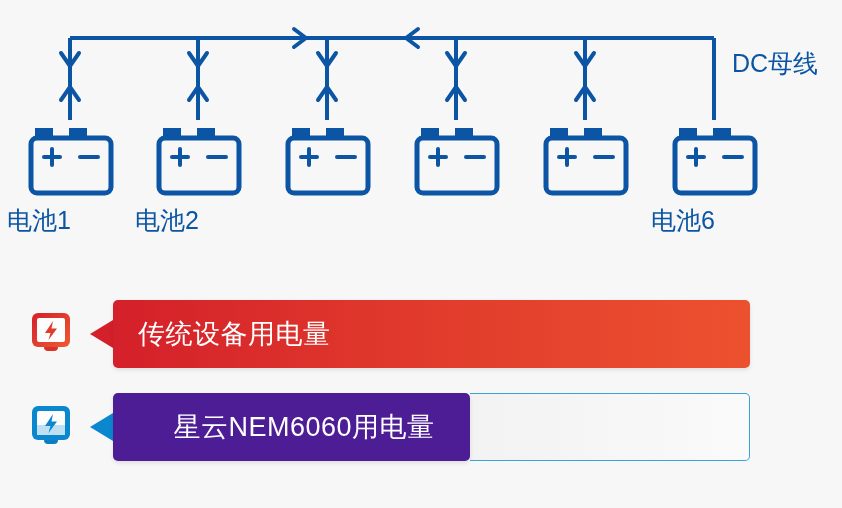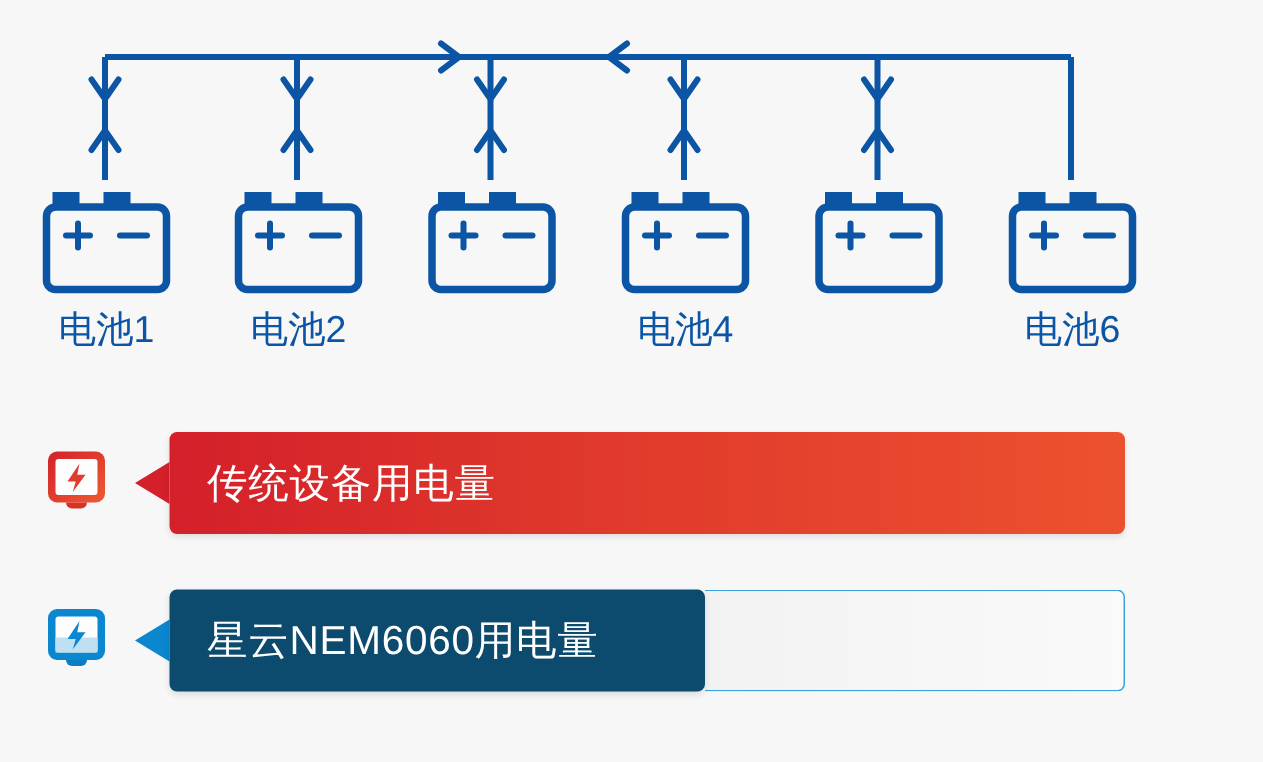--- a/index.html
+++ b/index.html
@@ -14,21 +14,20 @@
   
   #diagram{position:absolute;left:0;top:0;width:842px;height:260px;}
 
   
   .bat-label{
     position:absolute;
     color:#0b55a4;
     font-size:25px;
     line-height:1;
     white-space:nowrap;
-    text-align:center;
     width:128px;
   }
   .dc-label{
     position:absolute;
     left:732px;top:51px;
     color:#0b55a4;
     font-size:25px;
     line-height:1;
     white-space:nowrap;
   }
@@ -68,22 +67,23 @@
     border:1px solid #3aa3de;
     border-left:none;
     border-radius:0 5px 5px 0;
     background:linear-gradient(to right,#f2f2f2,#fafafa);
   }
   .red-body{
     background:linear-gradient(to right,#d4202a 0%,#e0392c 45%,#ec512f 100%);
     box-shadow:0 2px 4px rgba(0,0,0,0.10);
   }
   .blue-body{
-    background:#0c4a6e;
+    background:#4c1d95;
     box-shadow:0 2px 4px rgba(0,0,0,0.10);
+    justify-content:center;
   }
   .notch-red{border-right:23px solid #d4202a;}
   .notch-blue{border-right:23px solid #0b87d0;}
 </style>
 </head>
 <body>
 
 <div id="stage">
 
   <svg id="diagram" viewBox="0 0 842 260">
@@ -179,25 +179,25 @@
       <g stroke="#0b55a4" stroke-width="4" stroke-linecap="round">
         <line x1="688" y1="157" x2="704" y2="157"></line>
           <line x1="696" y1="149" x2="696" y2="165"></line>
         <line x1="724" y1="157" x2="742" y2="157"></line>
       </g>
     </g>
   </svg>
 
   <div class="bat-label" style="left:7px;top:208px;">电池1</div>
   <div class="bat-label" style="left:135px;top:208px;">电池2</div>
-  <div class="bat-label" style="left:393px;top:208px;">电池4</div>
   <div class="bat-label" style="left:651px;top:208px;">电池6</div>
 
-
-  <div class="bar-row" style="top:288px;">
+  <div class="dc-label">DC母线</div>
+
+  <div class="bar-row" style="top:300px;">
     <svg class="bar-icon" style="top:11px;" viewBox="0 0 46 46">
       <defs>
         <linearGradient id="redIconGrad" x1="0" y1="0" x2="1" y2="1">
           <stop offset="0%" stop-color="#d4202a"></stop>
             <stop offset="100%" stop-color="#ee5a32"></stop>
         </linearGradient>
       </defs>
       <rect x="2" y="2" width="38" height="34" rx="6" fill="url(#redIconGrad)"></rect>
       <rect x="7" y="7" width="28" height="24" rx="2" fill="#fdfdfd"></rect>
       <path d="M23 10 L15 22 L20.5 22 L18.5 29 L27 17.5 L21.5 17.5 Z" fill="#e03b2c"></path>

